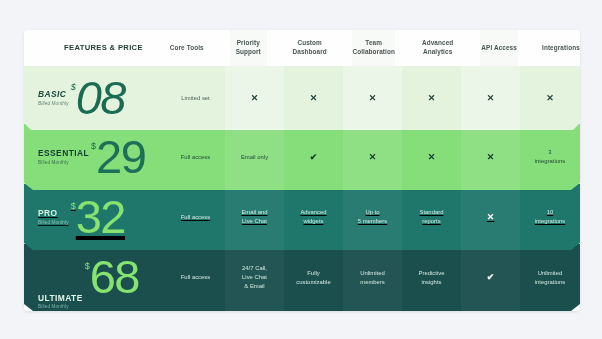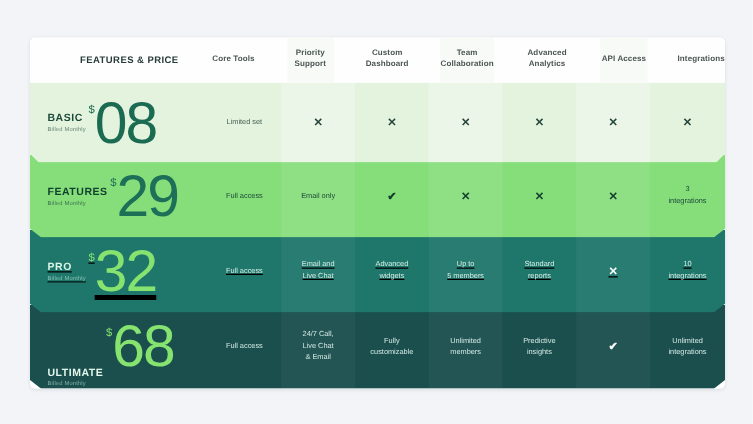--- a/index.html
+++ b/index.html
@@ -231,21 +231,21 @@
         <div class="cell alt" style="width: 59px;">
           <span>API Access</span>
         </div>
         <div class="cell" style="width: 60px;">
           <span>Integrations</span>
         </div>
       </div>
 
     <div class="rows" id="rows-container">
         <div class="plan-row row-basic">
-          <div class="price-pane" style="width: 142px;">
+          <div class="price-pane" style="width: 142px; font-style: italic;">
             <div class="plan-name-block">
               <div class="plan-name">BASIC</div>
               <div class="plan-billed">Billed Monthly</div>
             </div>
             <div class="price-block">
               <span class="price-currency">$</span>
               <span class="price-amount">08</span>
             </div>
           </div>
           <div class="cell" style="width: 59px;">
@@ -266,21 +266,21 @@
           <div class="cell alt" style="width: 59px;">
             <span class="mark">✕</span>
           </div>
           <div class="cell" style="width: 60px;">
             <span class="mark">✕</span>
           </div>
         </div>
         <div class="plan-row row-essential">
           <div class="price-pane" style="width: 142px;">
             <div class="plan-name-block">
-              <div class="plan-name">FEATURES</div>
+              <div class="plan-name">ESSENTIAL</div>
               <div class="plan-billed">Billed Monthly</div>
             </div>
             <div class="price-block">
               <span class="price-currency">$</span>
               <span class="price-amount">29</span>
             </div>
           </div>
           <div class="cell" style="width: 59px;">
             <span>Full access</span>
           </div>

